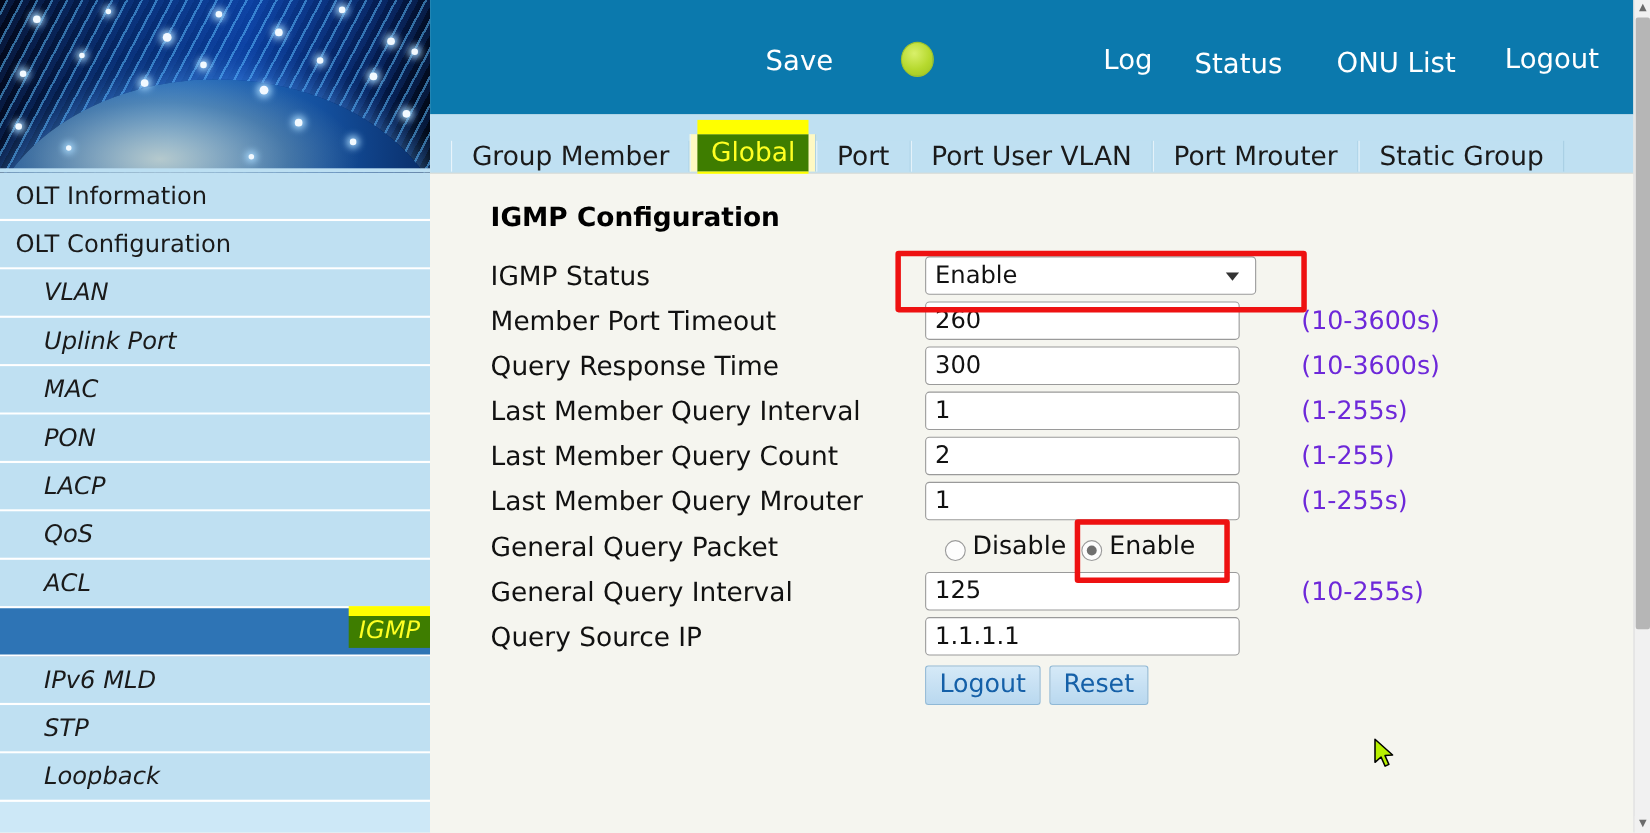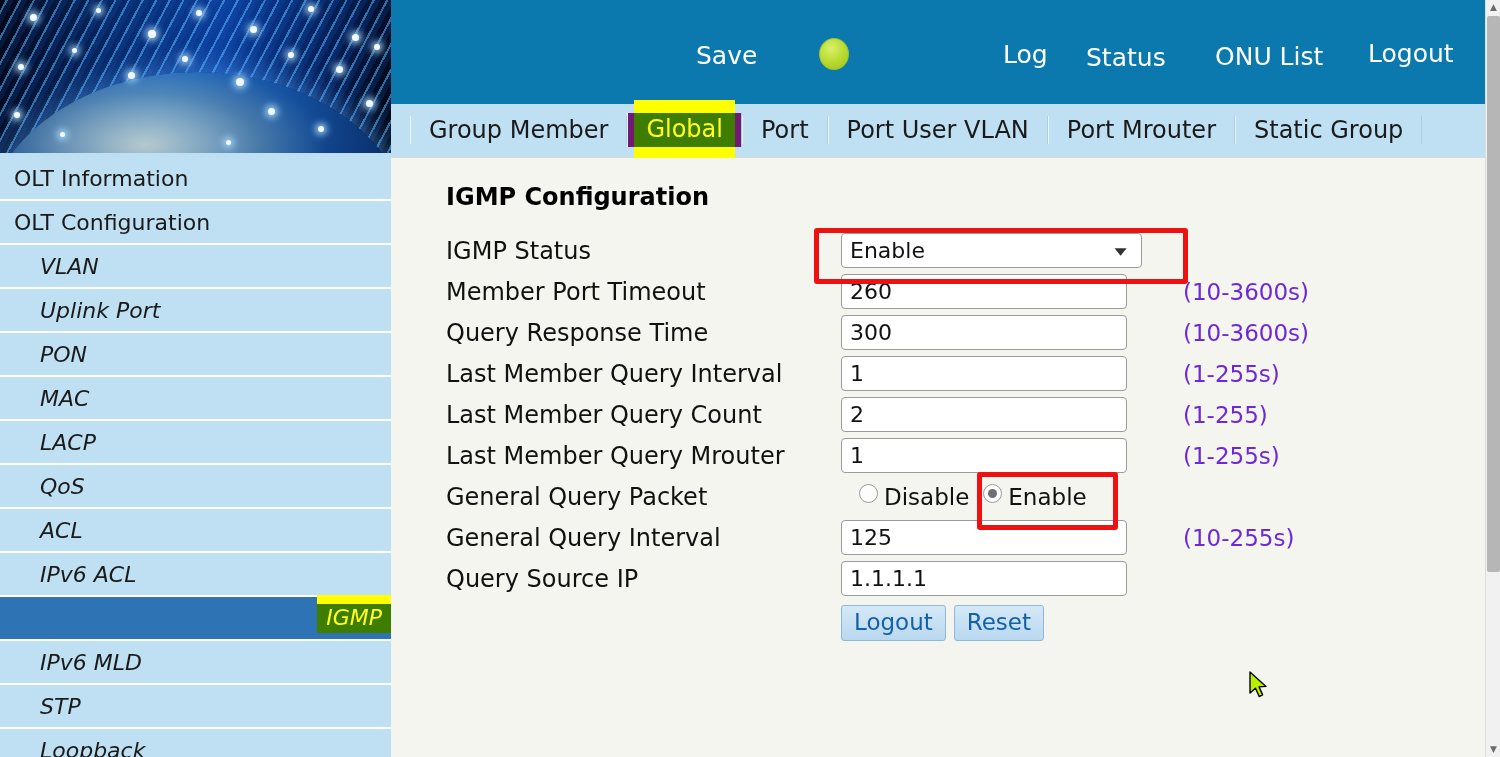--- a/index.html
+++ b/index.html
@@ -130,36 +130,36 @@
     position: relative;
     height: 54px;
     background: #bfe0f2;
     border-bottom: 1px solid #d9d9d0;
   }
   #tabstrip .tabs-inner {
     position: absolute;
     left: 19px; top: 0;
     height: 52px;
     display: flex;
-    align-items: center;
+    align-items: flex-end;
   }
   .tab {
     display: flex; align-items: center;
     padding: 0 18px;
     font-size: 24px;
     color: #1a1a1a;
     background: #bfe0f2;
     border-left: 1px solid #e8f4fb;
     border-right: 1px solid #a8cfe4;
     white-space: nowrap;
     position: relative;
   }
   .tab:first-child { border-left: 1px solid #e8f4fb; }
   .tab.active {
-    background: #701a75;
+    background: #fef9c3;
     padding: 0 6px;
   }
   .tab.active .tab-hl {
     background: #3e7d00;
     color: #ffff22;
     padding: 2px 12px 4px 12px;
     position: relative;
     display: inline-block;
   }
   .tab.active .tab-hl::before {
@@ -240,21 +240,21 @@
     transform: scaleX(1.35) scaleY(0.85);
     margin-right: 8px;
   }
   .fhint {
     font-size: 23px;
     color: #6d28d9;
     margin-left: 12px;
     white-space: nowrap;
   }
   .radio-wrap {
-    display: flex; align-items: flex-start;
+    display: flex; align-items: flex-end;
     font-size: 23px;
     color: #111111;
     gap: 6px;
   }
   .radio {
     width: 19px; height: 19px;
     border-radius: 50%;
     border: 1px solid #9b9b9b;
     background: #fdfdfd;
     display: inline-block;
@@ -368,36 +368,33 @@
       <div class="nav-item">
         <span>OLT Configuration</span>
       </div>
       <div class="nav-item sub">
         <span>VLAN</span>
       </div>
       <div class="nav-item sub">
         <span>Uplink Port</span>
       </div>
       <div class="nav-item sub">
+        <span>MAC</span>
+      </div>
+      <div class="nav-item sub">
         <span>PON</span>
       </div>
       <div class="nav-item sub">
-        <span>MAC</span>
-      </div>
-      <div class="nav-item sub">
         <span>LACP</span>
       </div>
       <div class="nav-item sub">
         <span>QoS</span>
       </div>
       <div class="nav-item sub">
         <span>ACL</span>
-      </div>
-      <div class="nav-item sub">
-        <span>IPv6 ACL</span>
       </div>
       <div class="nav-item sub selected">
         <span class="hl-green">IGMP</span>
       </div>
       <div class="nav-item sub">
         <span>IPv6 MLD</span>
       </div>
       <div class="nav-item sub">
         <span>STP</span>
       </div>

